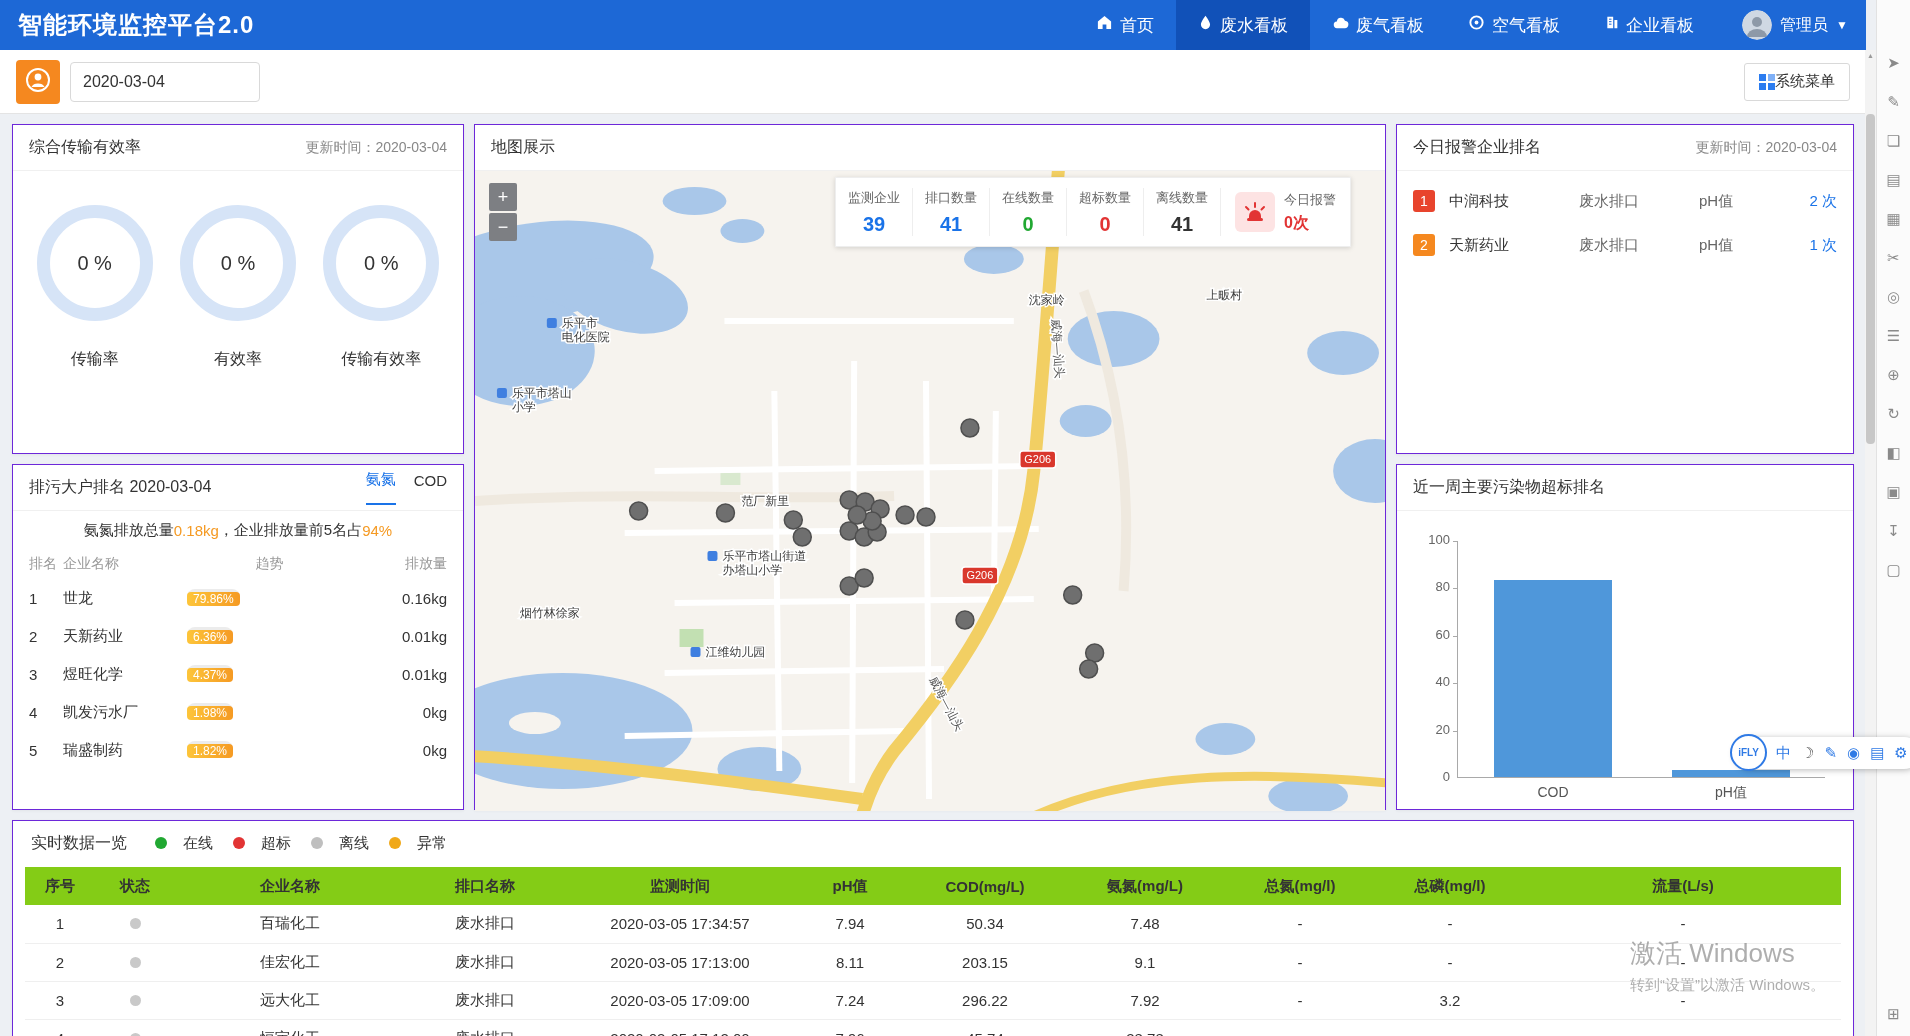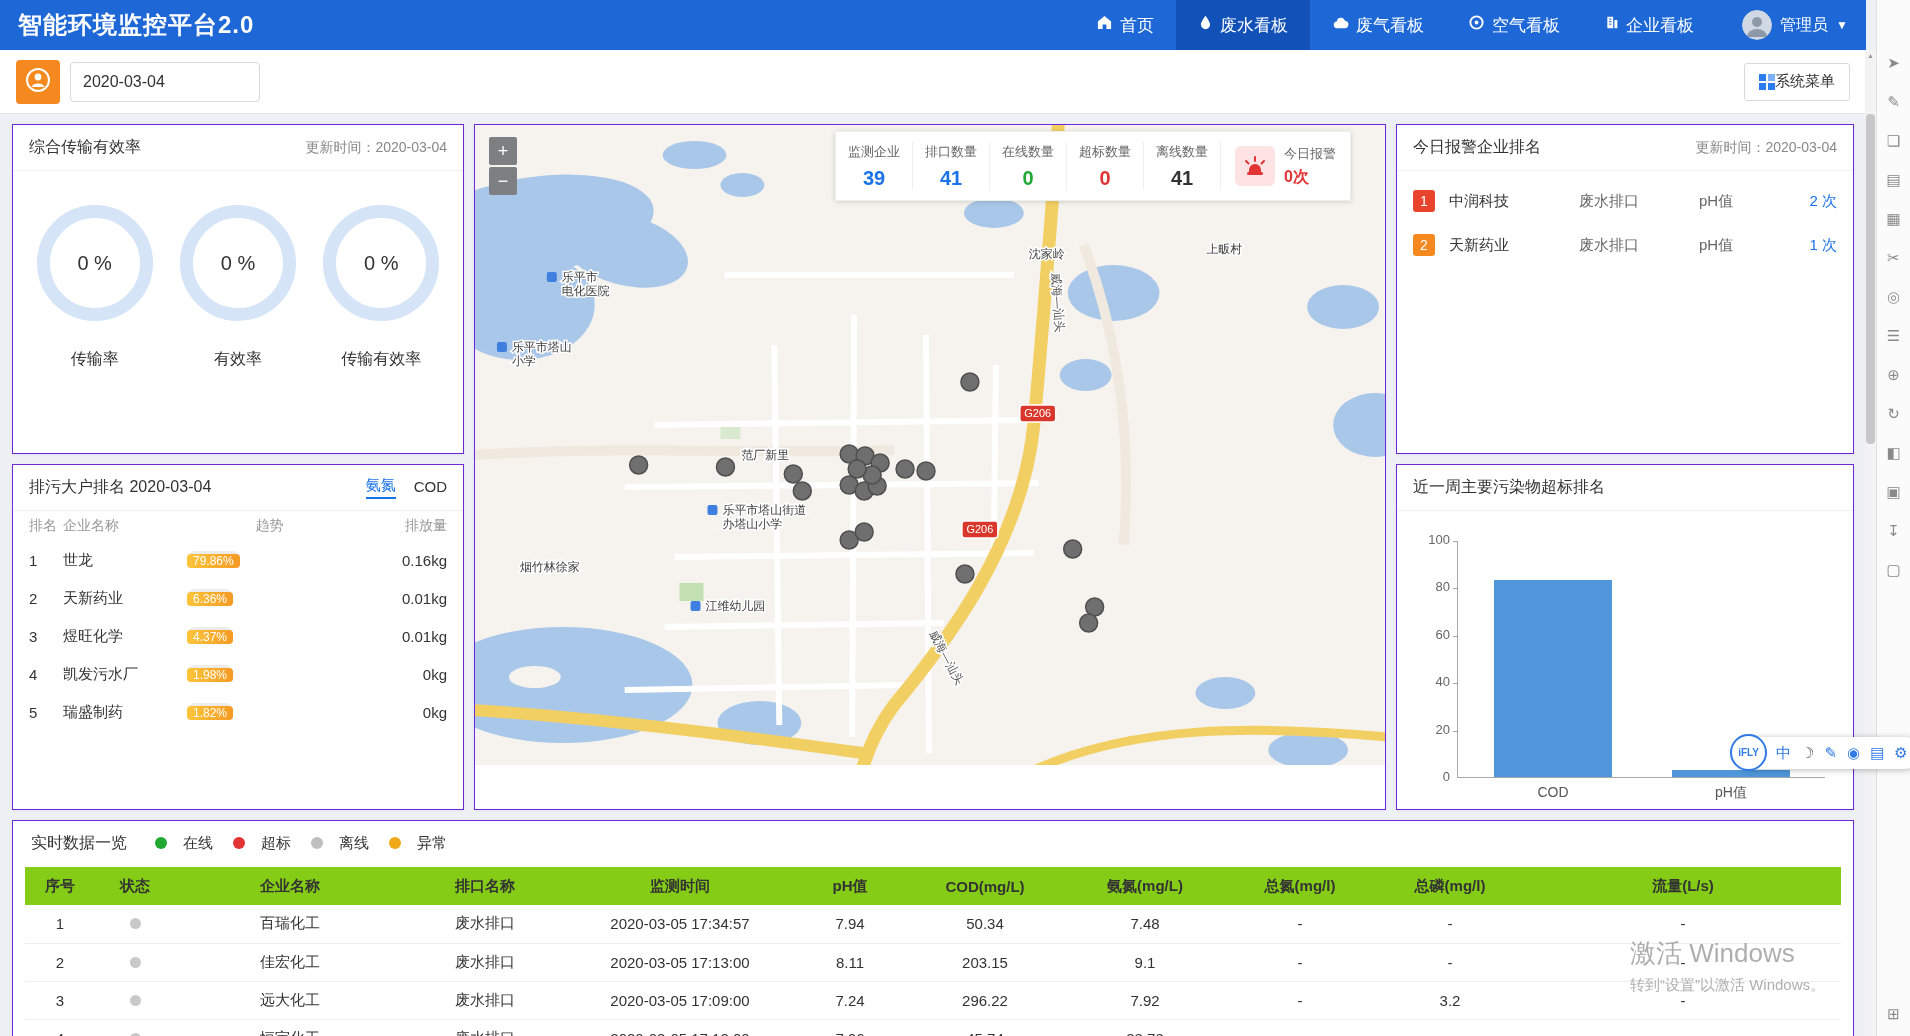--- a/index.html
+++ b/index.html
@@ -36,21 +36,21 @@
   
   .p-trans{height:330px}
   .gauges{display:flex;justify-content:space-around;padding:34px 10px 0}
   .gauge{text-align:center}
   .ring{width:116px;height:116px;border:13px solid #d6e4f7;border-radius:50%;display:flex;align-items:center;justify-content:center;font-size:20px;color:#333;margin:0 auto}
   .glabel{margin-top:28px;font-size:16px;color:#333}
 
   
   .p-poll{height:346px}
   .ptabs{display:flex;gap:18px;font-size:15px;align-items:center}
-  .ptab{cursor:pointer;color:#333;padding-bottom:2px}
+  .ptab{cursor:pointer;color:#333;padding-bottom:14px}
   .ptab.active{color:#1a73e8;border-bottom:2px solid #1a73e8}
   .psummary{height:38px;display:flex;align-items:center;justify-content:center;font-size:15px;color:#333}
   .orange{color:#f59a23}
   .ptable{padding:0 16px}
   .prow{display:flex;align-items:center;height:38px;font-size:15px;color:#333}
   .phead{height:30px;color:#999;font-size:14px}
   .prank{width:34px}
   .pname{width:124px}
   .ptrend{width:165px}
   .track{height:16px;background:#ececec;border-radius:8px;overflow:hidden}
@@ -222,20 +222,26 @@
       </div>
 
       <div class="panel p-poll">
         <div class="panel-h">
           <span>排污大户排名 2020-03-04</span>
           <span class="ptabs">
             <span class="ptab active">氨氮</span>
             <span class="ptab">COD</span>
           </span>
         </div>
+        <div class="psummary">
+          <span>氨氮排放总量</span>
+            <span class="orange">0.18kg</span>
+            <span>，企业排放量前5名占</span>
+            <span class="orange">94%</span>
+        </div>
         <div class="ptable">
           <div class="prow phead">
             <span class="prank">排名</span>
             <span class="pname">企业名称</span>
             <span class="ptrend" style="text-align:center">趋势</span>
             <span class="pamount">排放量</span>
           </div>
           <div class="prow">
             <span class="prank">1</span>
             <span class="pname">世龙</span>
@@ -264,20 +270,23 @@
             <span class="prank">5</span>
             <span class="pname">瑞盛制药</span>
             <span class="ptrend"><span class="track"><span class="fill" style="width: 1.82%; text-align: center;">1.82%</span></span></span>
             <span class="pamount">0kg</span>
           </div>
         </div>
       </div>
     </div>
 
     <div class="panel p-map">
+      <div class="panel-h">
+          <span>地图展示</span>
+        </div>
       <div class="map-body">
         <svg class="mapcanvas" viewBox="0 0 912 640" preserveAspectRatio="none">
           <rect width="912" height="640" fill="#f6f3ee"></rect>
           <g fill="#a9c7e9">
             <ellipse cx="60" cy="100" rx="120" ry="48" transform="rotate(-8 60 100)"></ellipse>
             <ellipse cx="45" cy="180" rx="75" ry="55"></ellipse>
             <ellipse cx="150" cy="125" rx="65" ry="35" transform="rotate(15 150 125)"></ellipse>
             <ellipse cx="220" cy="30" rx="32" ry="14"></ellipse>
             <ellipse cx="268" cy="60" rx="22" ry="12"></ellipse>
             <ellipse cx="420" cy="38" rx="36" ry="14"></ellipse>

